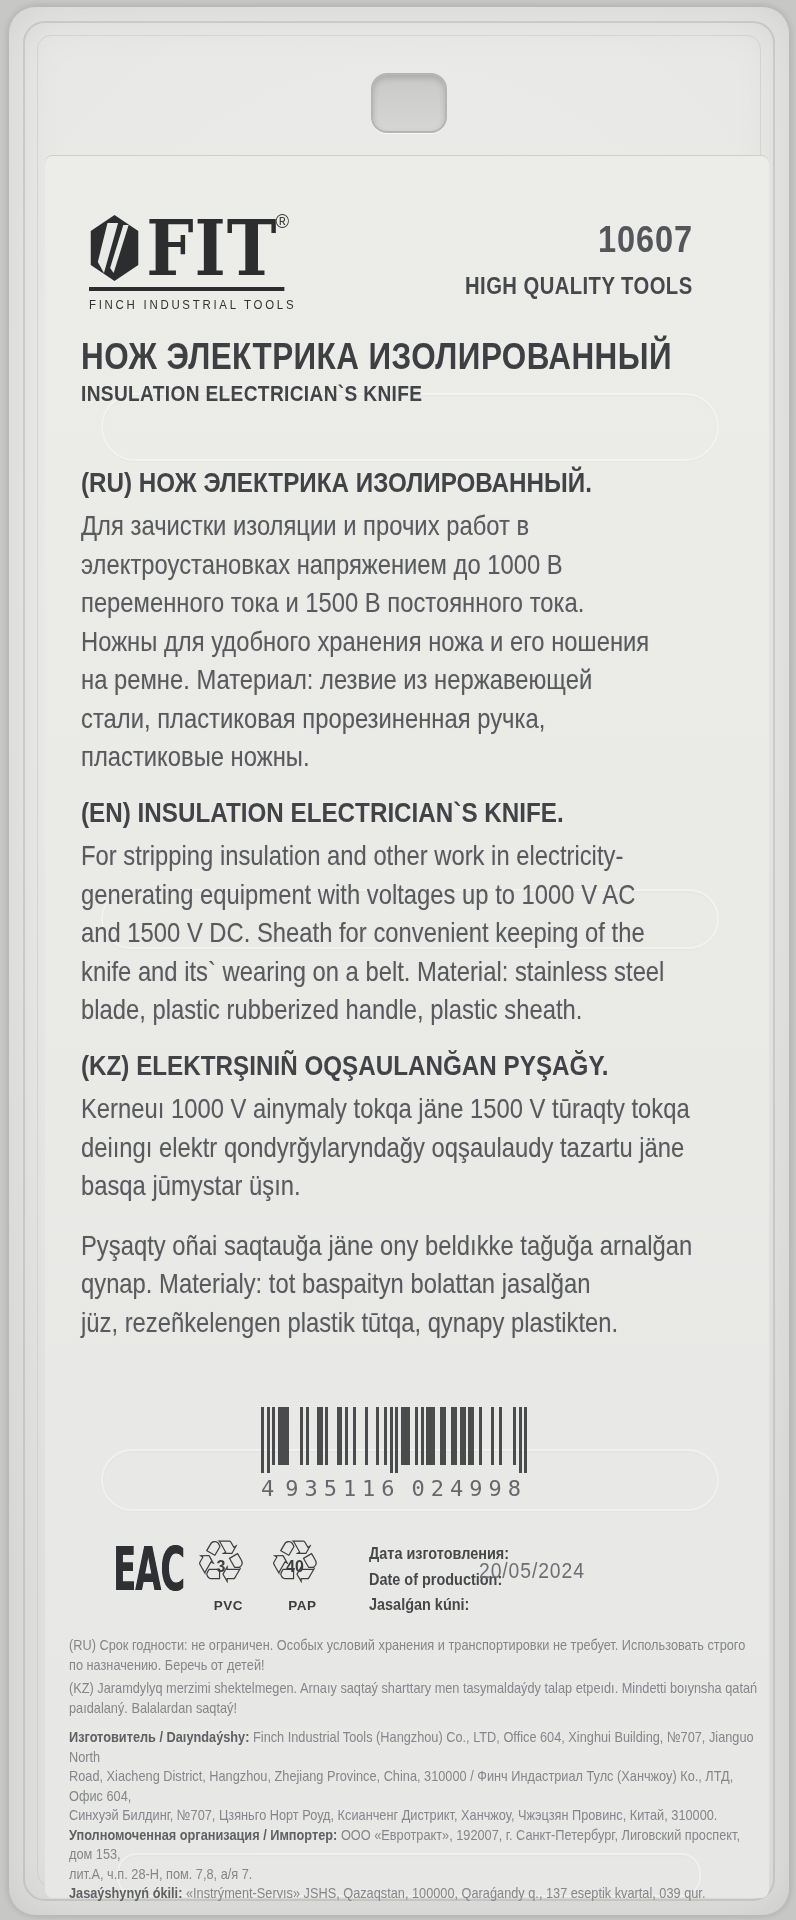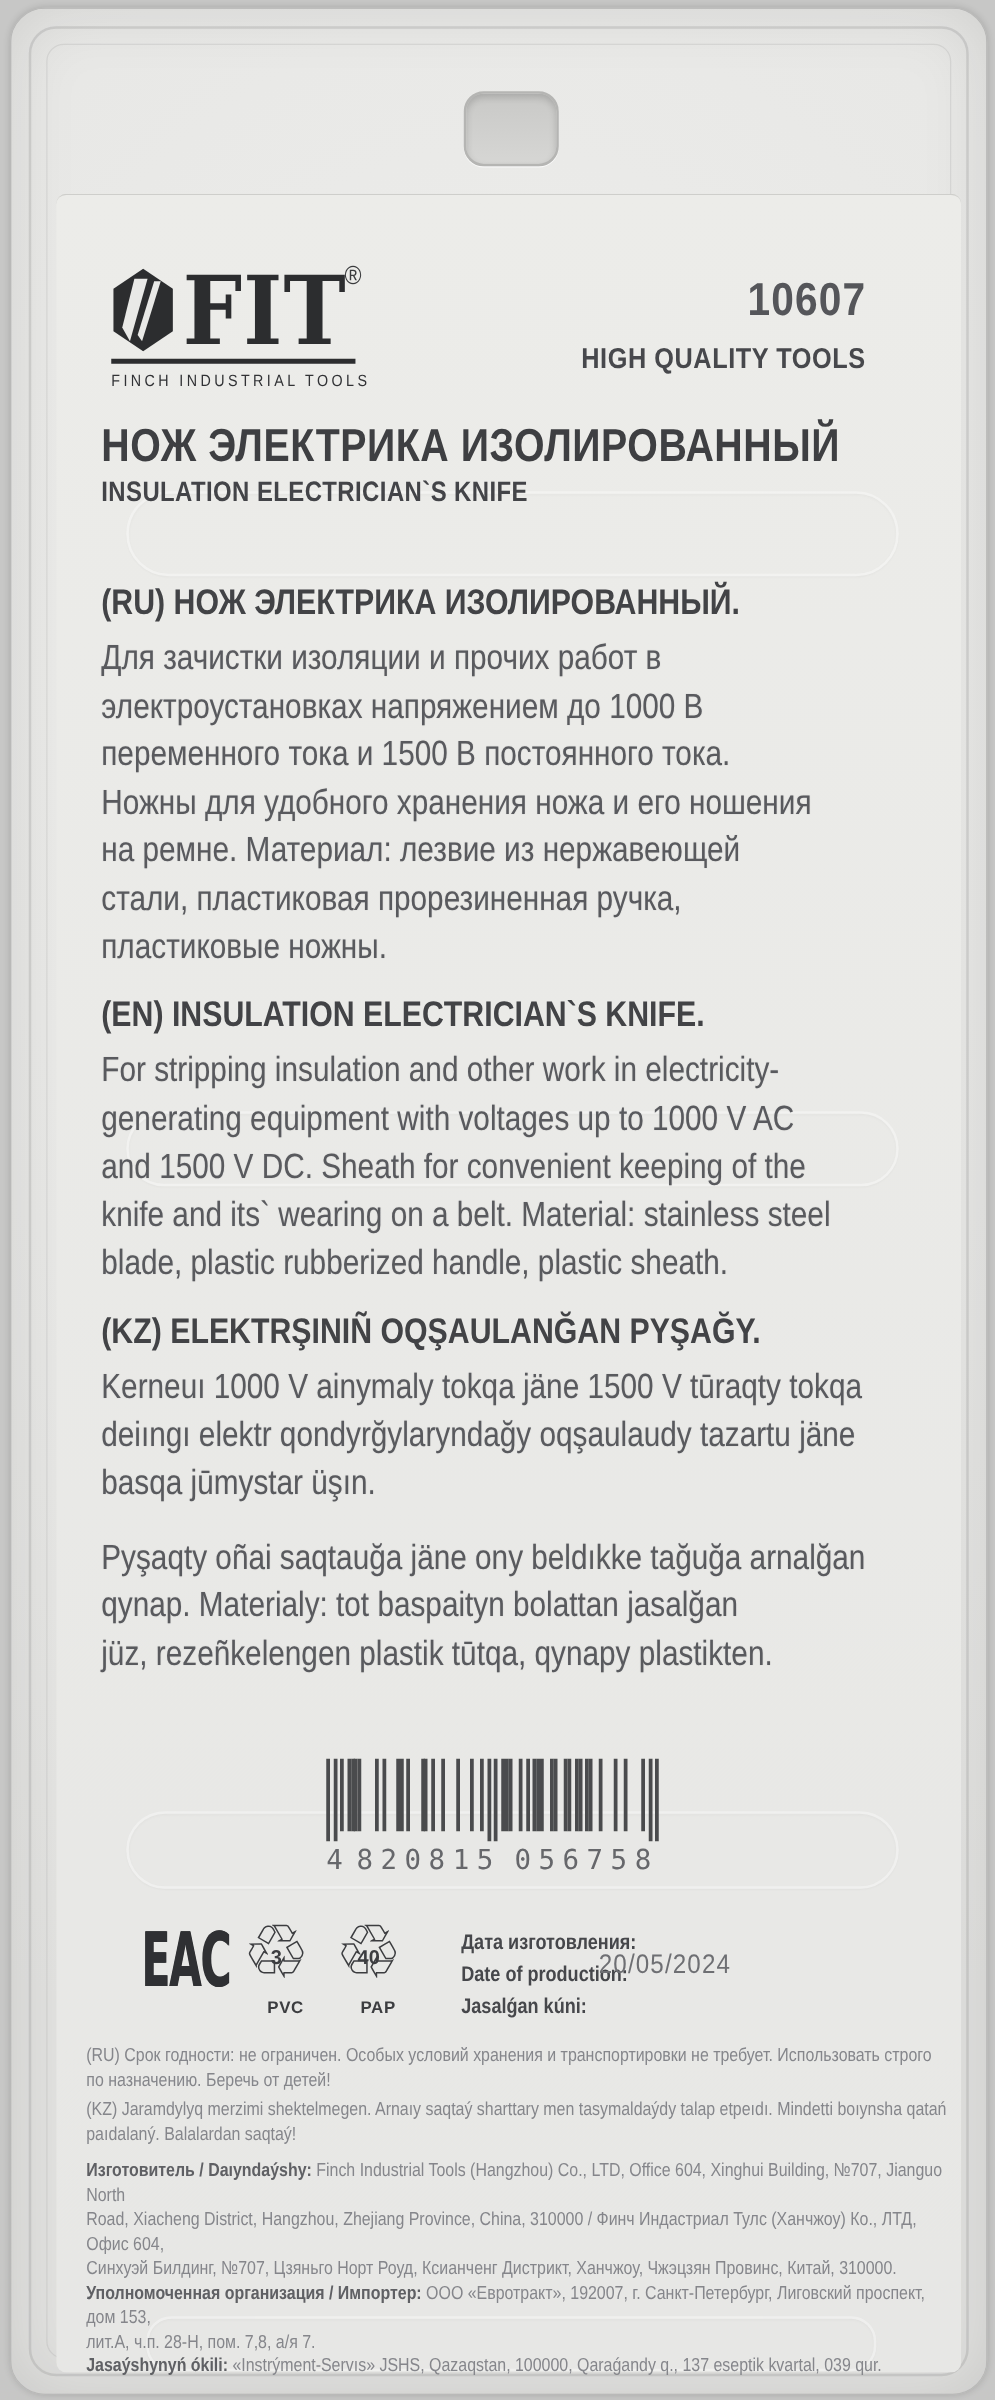--- a/index.html
+++ b/index.html
@@ -209,22 +209,22 @@
         <i style="left: 210px; width: 2.95px; height: 58px;"></i>
         <i style="left: 218.4px; width: 2.95px; height: 58px;"></i>
         <i style="left: 229.6px; width: 2.95px; height: 58px;"></i>
         <i style="left: 238px; width: 2.95px; height: 58px;"></i>
         <i style="left: 252px; width: 2.95px; height: 58px;"></i>
         <i style="left: 257.6px; width: 2.95px; height: 66px;"></i>
         <i style="left: 263.2px; width: 2.95px; height: 66px;"></i>
       </div>
     <div class="bc-digits">
       <span>4</span>
-      <span class="grp">820815</span>
-      <span class="grp">056758</span>
+      <span class="grp">935116</span>
+      <span class="grp">024998</span>
     </div>
   </div>
 
   <div class="eac">ЕАС</div>
 
   <div class="ricon ric1">
     <span class="glyph">♲</span>
     <span class="rnum">3</span>
     <span class="rlabel">PVC</span>
   </div>

